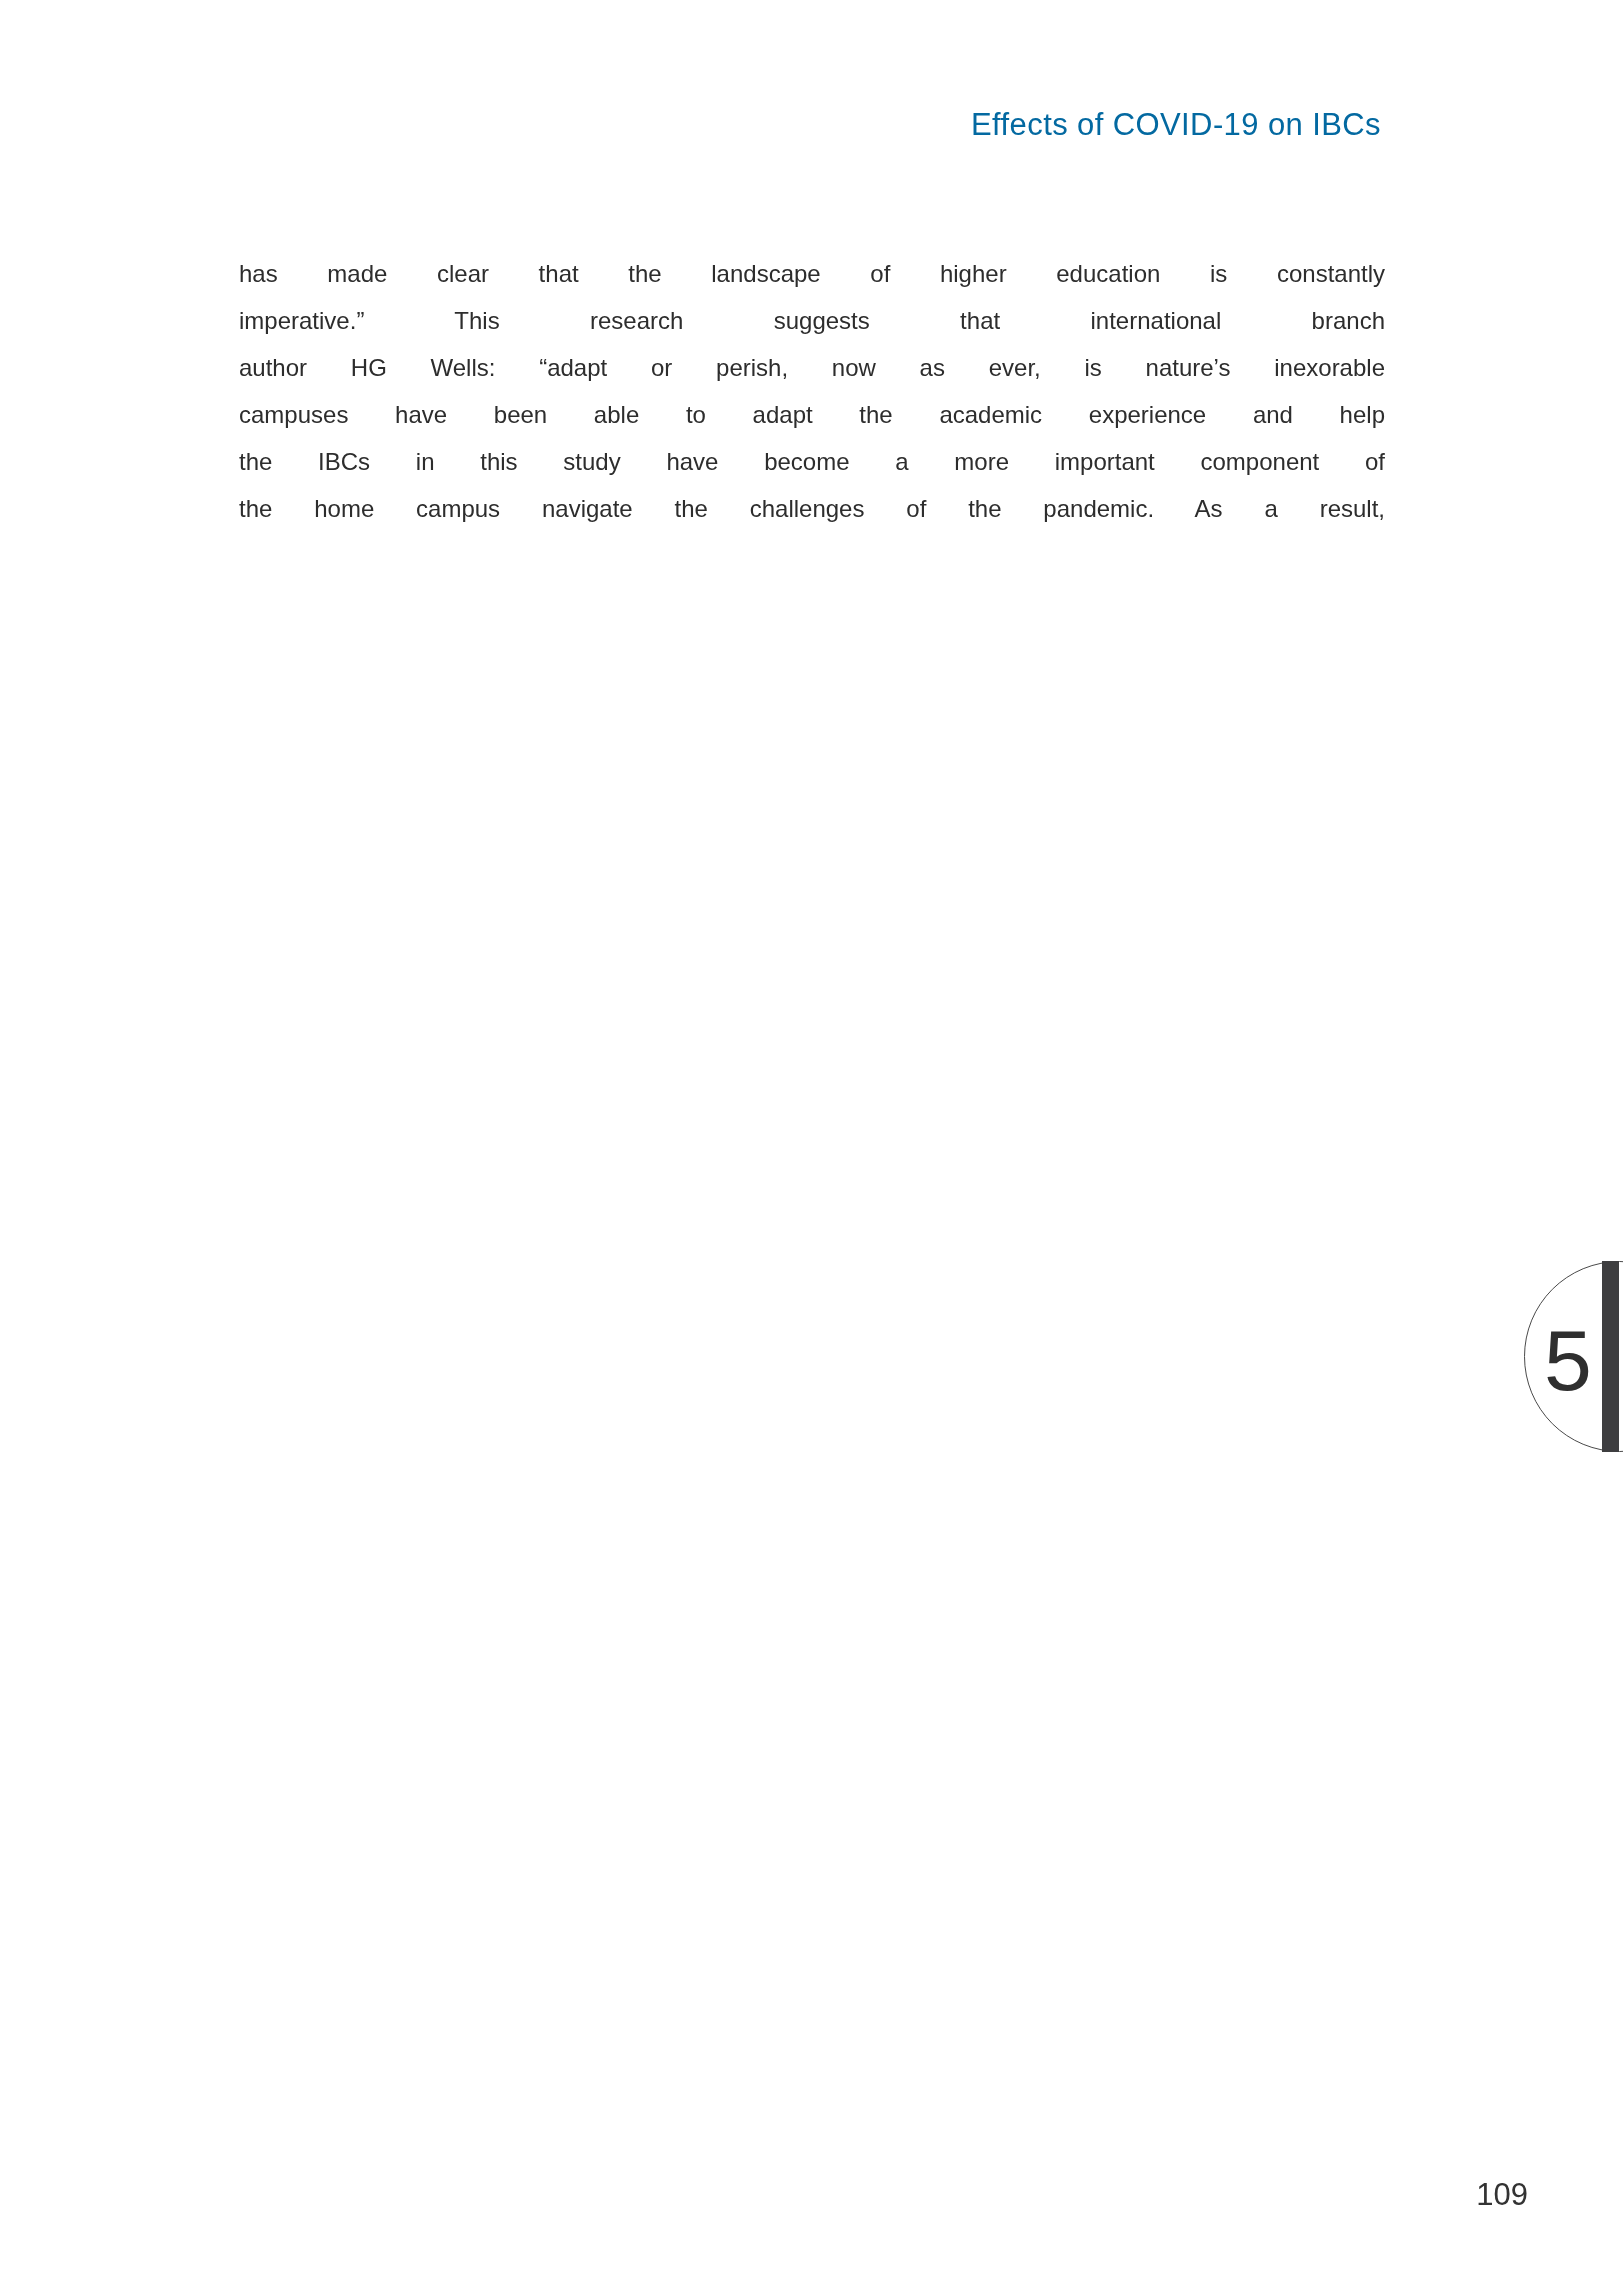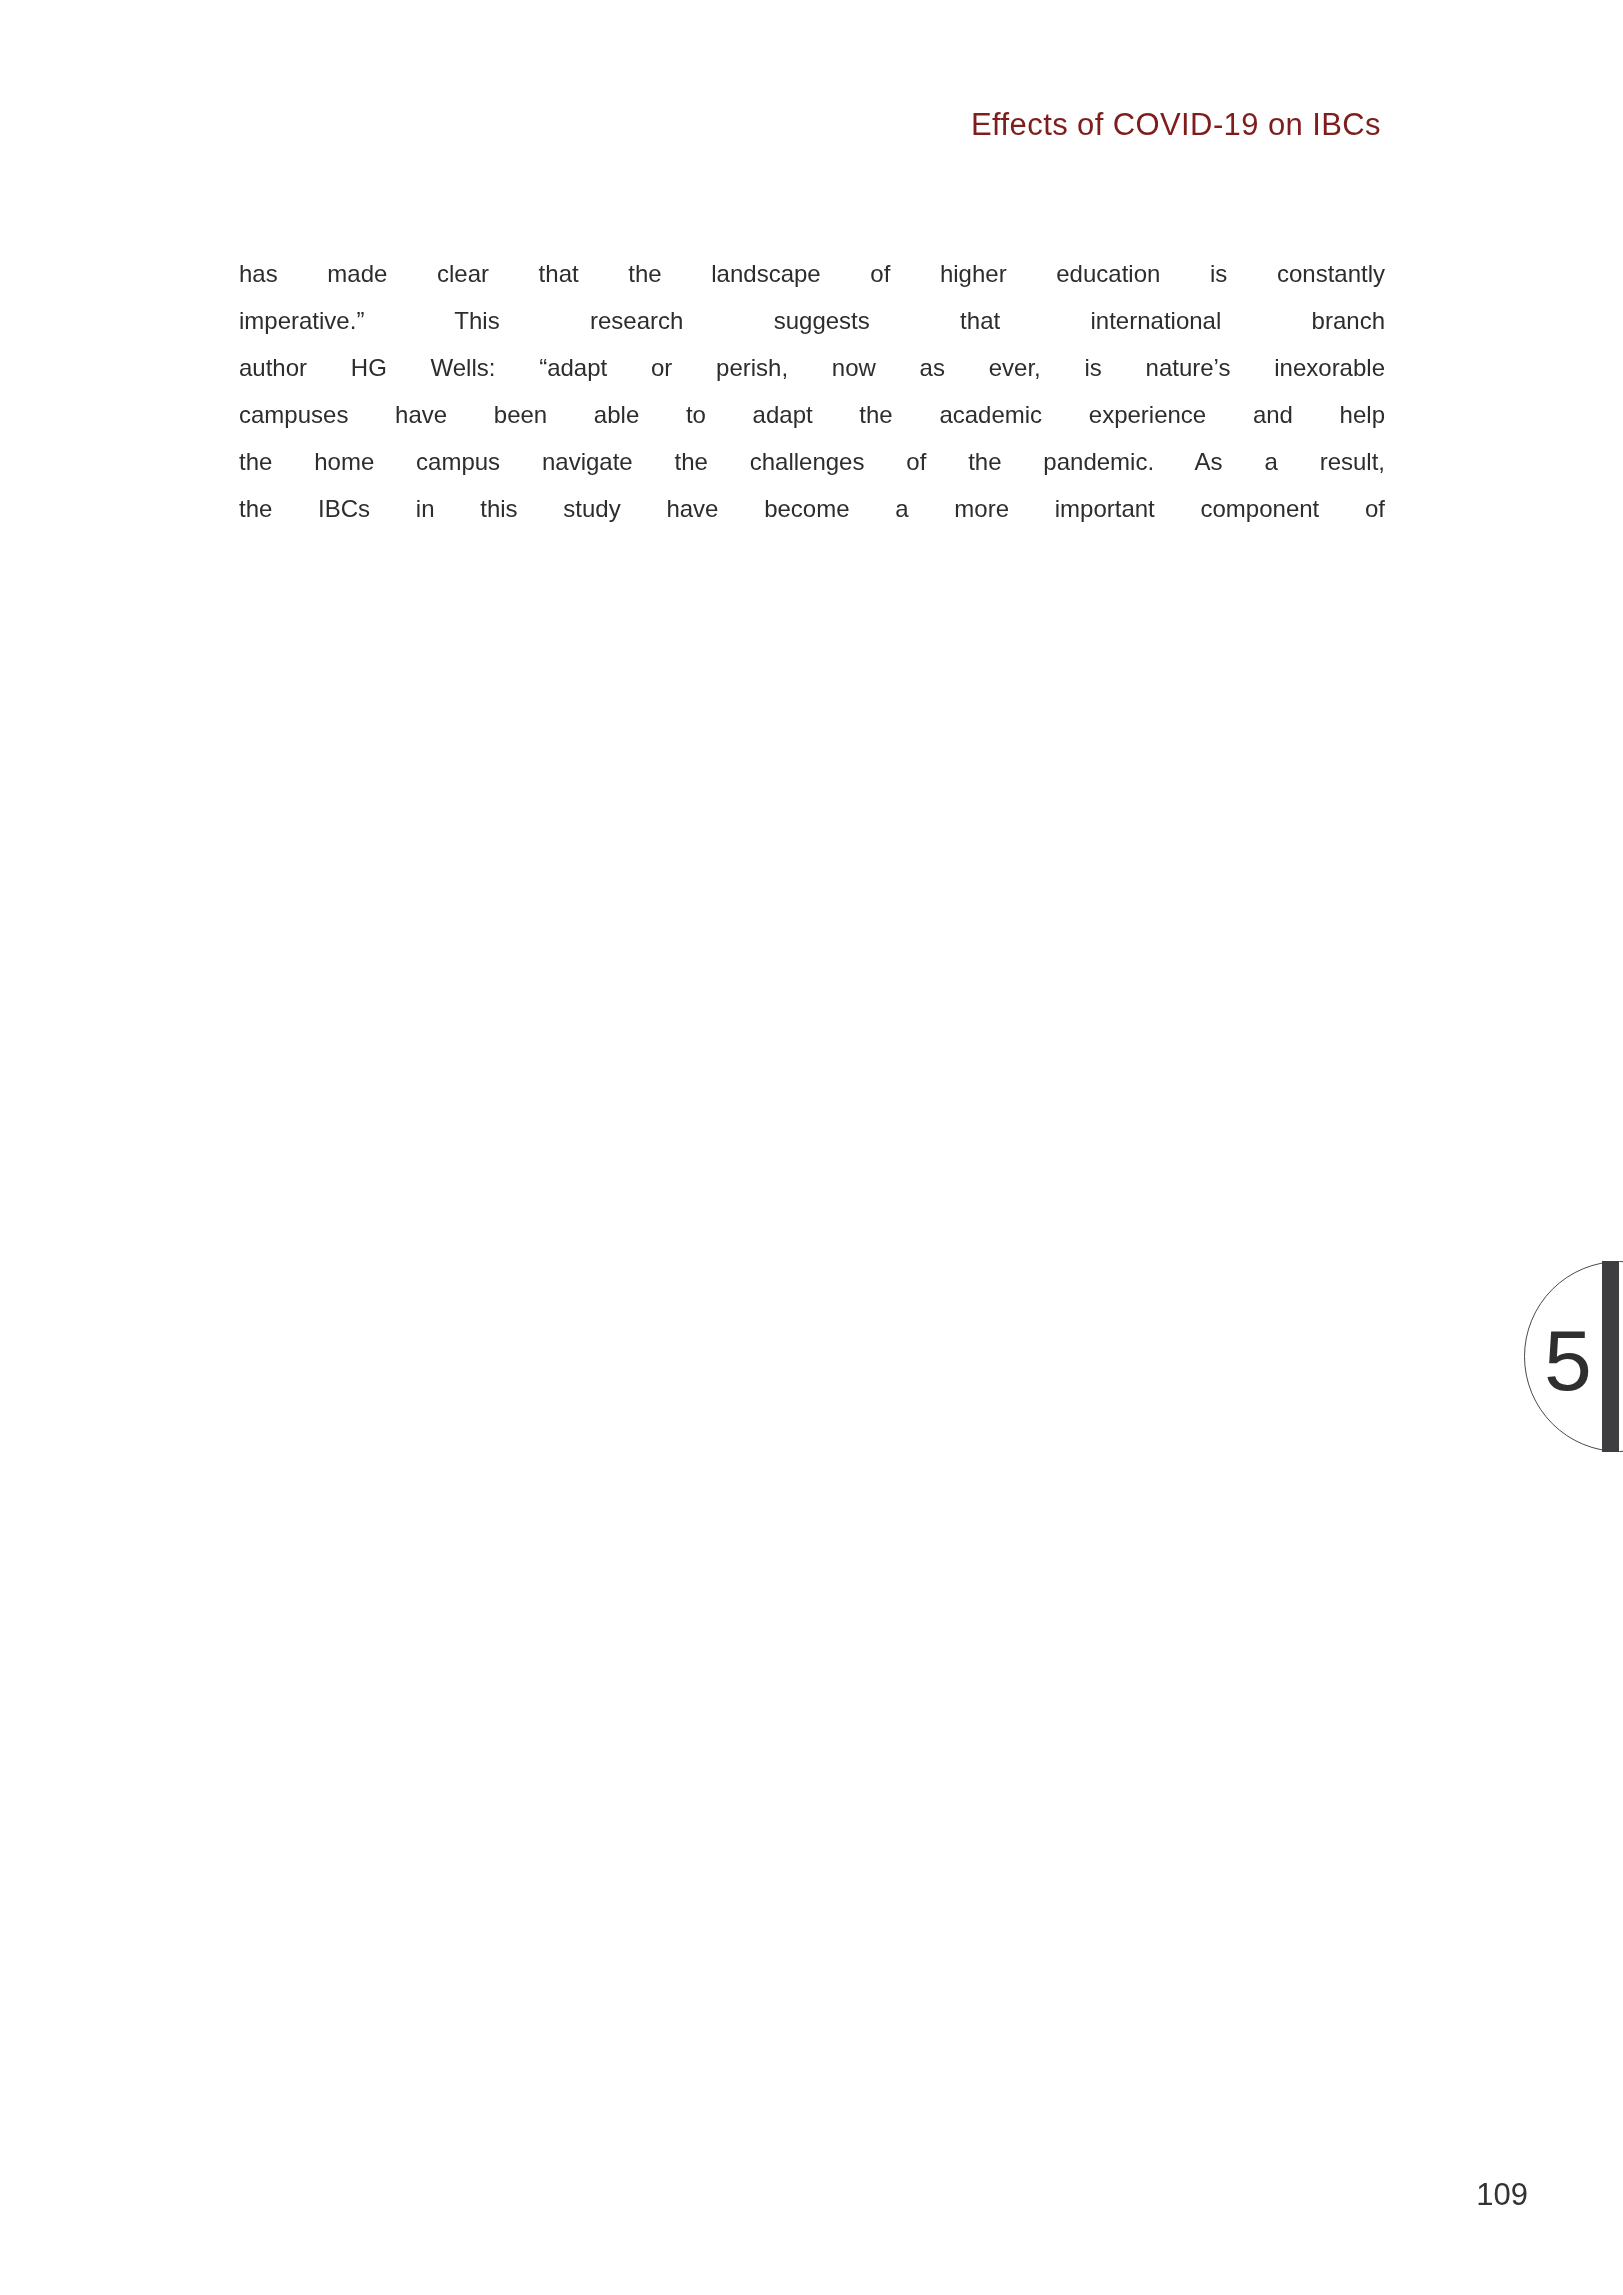--- a/index.html
+++ b/index.html
@@ -16,21 +16,21 @@
     font-family: "Liberation Sans", sans-serif;
   }
   .running-header {
     position: absolute;
     top: 106px;
     right: 243px;
     font-size: 31px;
     font-weight: 300;
     line-height: 38px;
     letter-spacing: 0.4px;
-    color: #7f1d1d;
+    color: #0369a1;
     text-align: right;
     white-space: nowrap;
   }
   .body-paragraph {
     position: absolute;
     left: 239px;
     top: 250px;
     width: 1146px;
     font-size: 24px;
     line-height: 47px;
@@ -95,22 +95,22 @@
 
 <div class="page">
 
   <div class="running-header">Effects of COVID-19 on IBCs</div>
 
   <div class="body-paragraph">
       <div class="line">has made clear that the landscape of higher education is constantly</div>
       <div class="line">imperative.” This research suggests that international branch</div>
       <div class="line">author HG Wells: “adapt or perish, now as ever, is nature’s inexorable</div>
       <div class="line">campuses have been able to adapt the academic experience and help</div>
+      <div class="line">the IBCs in this study have become a more important component of</div>
       <div class="line">the home campus navigate the challenges of the pandemic. As a result,</div>
-      <div class="line">the IBCs in this study have become a more important component of</div>
     </div>
 
   <div class="chapter-tab-circle"></div>
 
   <div class="chapter-tab-number">5</div>
 
   <div class="chapter-tab-bar"></div>
 
   <div class="page-number">109</div>
 

